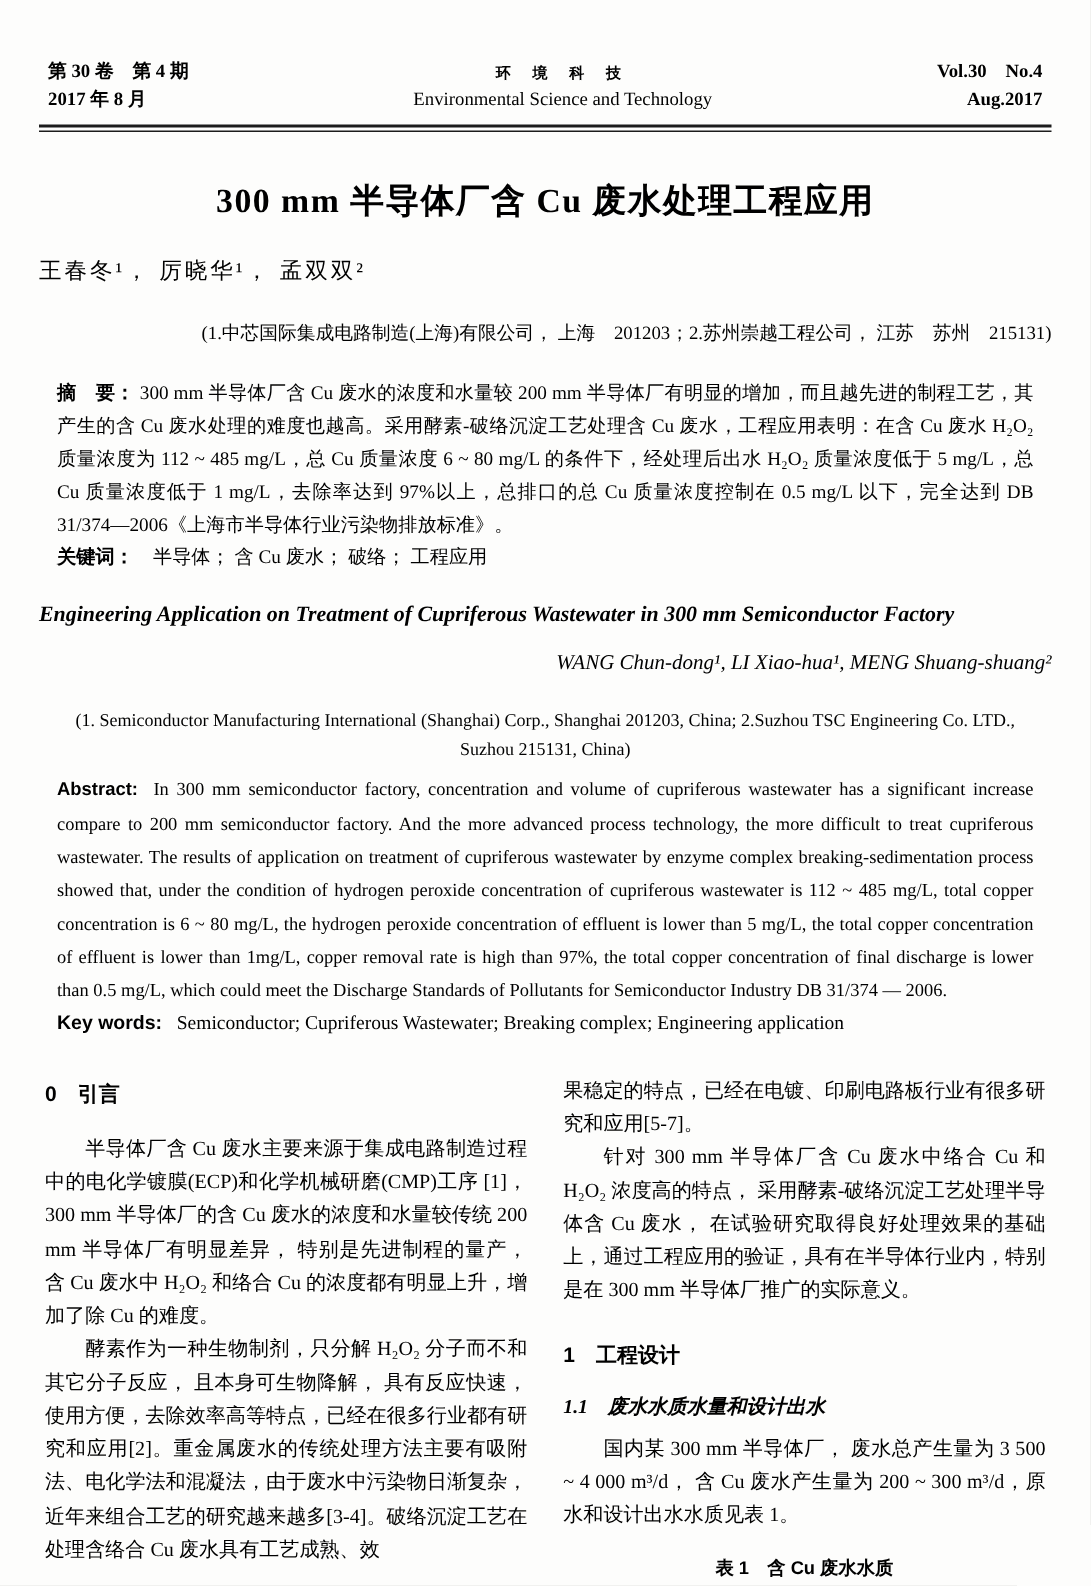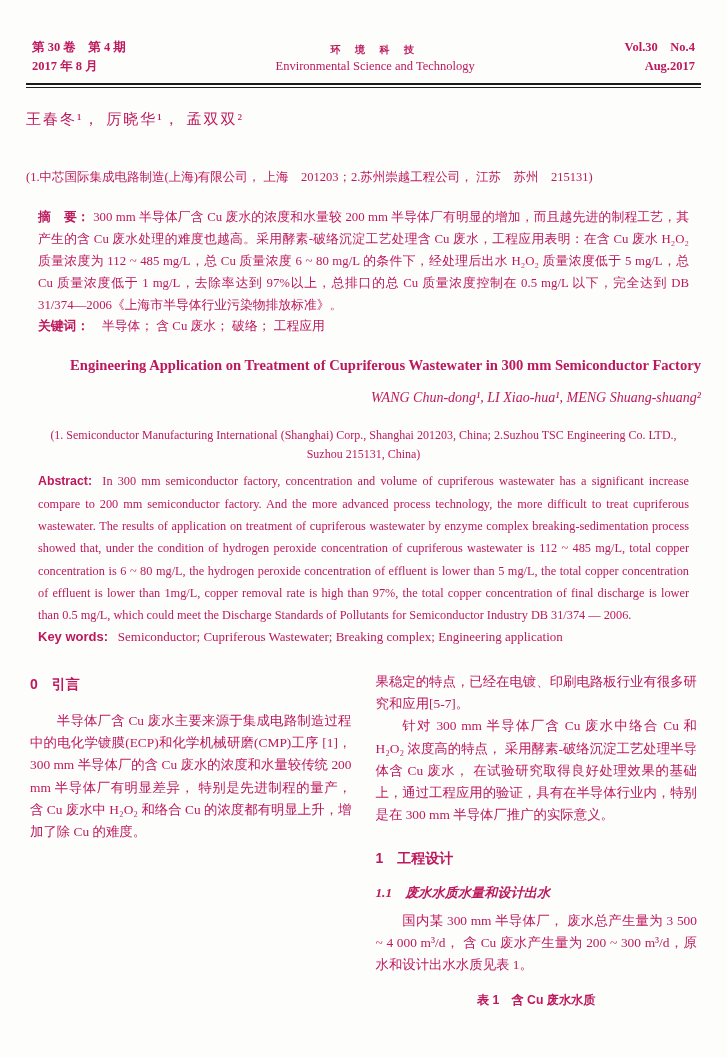--- a/index.html
+++ b/index.html
@@ -3,49 +3,49 @@
 <meta charset="utf-8">
 <style>
   * { margin:0; padding:0; box-sizing:border-box; }
   html,body { background:#e8e8e6; }
   .page {
     position:relative;
     width:727px; height:1057px;
     margin:0 auto;
     background:#fdfdfc;
     font-family:"Liberation Serif","DejaVu Serif",serif;
-    color:#be185d;
+    color:#000000;
     padding:38px 26px 0 26px;
     overflow:hidden;
   }
   
   .jhead { display:flex; justify-content:space-between; align-items:flex-end; padding:0 6px 6px 6px; }
   .jhead .col { font-size:12.5px; line-height:1.55; }
   .jhead .left { text-align:left; font-weight:bold; }
   .jhead .center { text-align:center; }
   .jhead .center .cn { font-size:10px; font-weight:bold; letter-spacing:6px; }
   .jhead .center .en { font-size:12.5px; }
   .jhead .right { text-align:right; font-weight:bold; }
   .jrule { height:5px; border-top:2.5px solid #1c1c1c; border-bottom:1px solid #1c1c1c; margin:0 0 0 0; }
 
   
   .title-cn { margin-top:30px; text-align:center; font-size:22.5px; font-weight:bold; letter-spacing:1px; }
   .authors-cn { margin-top:22px; text-align:left; font-size:15px; letter-spacing:2px; }
-  .affil-cn { margin-top:40px; text-align:left; font-size:12.5px; }
+  .affil-cn { margin-top:24px; text-align:right; font-size:12.5px; }
 
   
   .abs-cn { margin:20px 12px 0 12px; font-size:12.8px; line-height:1.72; text-align:justify; }
   .blk-label { font-family:"Liberation Sans","DejaVu Sans",sans-serif; font-weight:bold; }
   .kw-cn { margin:2px 12px 0 12px; font-size:12.8px; }
   .class-line { margin:4px 12px 0 12px; font-size:12.8px; display:flex; }
   .class-line .seg2 { margin-left:58px; }
   .class-line .seg3 { margin-left:78px; }
 
   
-  .title-en { margin-top:22px; text-align:right; font-size:14.6px; font-weight:bold; }
+  .title-en { margin-top:22px; text-align:left; font-size:14.6px; font-weight:bold;font-style:italic; }
   .authors-en { margin-top:16px; text-align:right; font-size:14px;font-style:italic; }
   .affil-en { margin-top:20px; text-align:center; font-size:12px; line-height:1.6; }
   .abs-en { margin:6px 12px 0 12px; font-size:12.3px; line-height:1.82; text-align:justify; }
   .kw-en { margin:2px 12px 0 12px; font-size:13px; }
 
   
   .columns { display:flex; gap:24px; margin-top:26px; padding:0 4px; }
   .colL, .colR { width:326px; font-size:13.4px; line-height:1.66; text-align:justify; }
   .sec-head { font-family:"Liberation Sans","DejaVu Sans",sans-serif; font-weight:bold; font-size:14px; margin:2px 0 14px 0; }
   .sec-head2 { font-style:italic; font-weight:bold; font-size:13.2px; margin:12px 0 6px 0; font-family:"Liberation Serif","DejaVu Serif",serif; }
@@ -70,20 +70,21 @@
       <div class="cn">环 境 科 技</div>
       <div class="en">Environmental Science and Technology</div>
     </div>
     <div class="col right">
       <div>Vol.30　No.4</div>
       <div>Aug.2017</div>
     </div>
   </div>
   <div class="jrule"></div>
 
+  <h1 class="title-cn">300 mm 半导体厂含 Cu 废水处理工程应用</h1>
   <div class="authors-cn">王春冬¹，  厉晓华¹，  孟双双²</div>
   <div class="affil-cn">(1.中芯国际集成电路制造(上海)有限公司， 上海　201203；2.苏州崇越工程公司， 江苏　苏州　215131)</div>
 
   <p class="abs-cn"><span class="blk-label">摘　要：</span> <span>300 mm 半导体厂含 Cu 废水的浓度和水量较 200 mm 半导体厂有明显的增加，而且越先进的制程工艺，其产生的含 Cu 废水处理的难度也越高。采用酵素-破络沉淀工艺处理含 Cu 废水，工程应用表明：在含 Cu 废水 H₂O₂ 质量浓度为 112 ~ 485 mg/L，总 Cu 质量浓度 6 ~ 80 mg/L 的条件下，经处理后出水 H₂O₂ 质量浓度低于 5 mg/L，总 Cu 质量浓度低于 1 mg/L，去除率达到 97%以上，总排口的总 Cu 质量浓度控制在 0.5 mg/L 以下，完全达到 DB 31/374—2006《上海市半导体行业污染物排放标准》。</span></p>
 
   <p class="kw-cn"><span class="blk-label">关键词：</span>　<span>半导体；  含 Cu 废水；  破络；  工程应用</span></p>
 
 
   <h2 class="title-en">Engineering Application on Treatment of Cupriferous Wastewater in 300 mm Semiconductor Factory</h2>
   <div class="authors-en">WANG  Chun-dong¹,   LI  Xiao-hua¹,   MENG  Shuang-shuang²</div>
@@ -94,20 +95,21 @@
 
   <p class="abs-en"><span class="blk-label">Abstract:</span>&nbsp;&nbsp;<span>In 300 mm semiconductor factory, concentration and volume of cupriferous wastewater has a significant increase compare to 200 mm semiconductor factory. And the more advanced process technology, the more difficult to treat cupriferous wastewater. The results of application on treatment of cupriferous wastewater by enzyme complex breaking-sedimentation process showed that, under the condition of hydrogen peroxide concentration of cupriferous wastewater is 112 ~ 485 mg/L, total copper concentration is 6 ~ 80 mg/L, the hydrogen peroxide concentration of effluent is lower than 5 mg/L, the total copper concentration of effluent is lower than 1mg/L, copper removal rate is high than 97%, the total copper concentration of final discharge is lower than 0.5 mg/L, which could meet the Discharge Standards of Pollutants for Semiconductor Industry DB 31/374 — 2006.</span></p>
 
   <p class="kw-en"><span class="blk-label">Key words:</span>&nbsp;&nbsp;&nbsp;<span>Semiconductor;   Cupriferous Wastewater;   Breaking complex;   Engineering application</span></p>
 
   <div class="columns">
 
     <div class="colL">
       <div class="sec-head">0　引言</div>
       <p class="para">半导体厂含 Cu 废水主要来源于集成电路制造过程中的电化学镀膜(ECP)和化学机械研磨(CMP)工序 [1]，300 mm 半导体厂的含 Cu 废水的浓度和水量较传统 200 mm 半导体厂有明显差异， 特别是先进制程的量产， 含 Cu 废水中 H₂O₂ 和络合 Cu 的浓度都有明显上升，增加了除 Cu 的难度。</p>
+      <p class="para">酵素作为一种生物制剂，只分解 H₂O₂ 分子而不和其它分子反应， 且本身可生物降解， 具有反应快速，使用方便，去除效率高等特点，已经在很多行业都有研究和应用[2]。重金属废水的传统处理方法主要有吸附法、电化学法和混凝法，由于废水中污染物日渐复杂，近年来组合工艺的研究越来越多[3-4]。破络沉淀工艺在处理含络合 Cu 废水具有工艺成熟、效</p>
 
     </div>
 
     <div class="colR">
       <p class="para-cont">果稳定的特点，已经在电镀、印刷电路板行业有很多研究和应用[5-7]。</p>
       <p class="para">针对 300 mm 半导体厂含 Cu 废水中络合 Cu 和 H₂O₂ 浓度高的特点， 采用酵素-破络沉淀工艺处理半导体含 Cu 废水， 在试验研究取得良好处理效果的基础上，通过工程应用的验证，具有在半导体行业内，特别是在 300 mm 半导体厂推广的实际意义。</p>
       <div class="sec-head">1　工程设计</div>
       <div class="sec-head2">1.1　废水水质水量和设计出水</div>
       <p class="para">国内某 300 mm 半导体厂， 废水总产生量为 3 500 ~ 4 000 m³/d， 含 Cu 废水产生量为 200 ~ 300 m³/d，原水和设计出水水质见表 1。</p>
 

